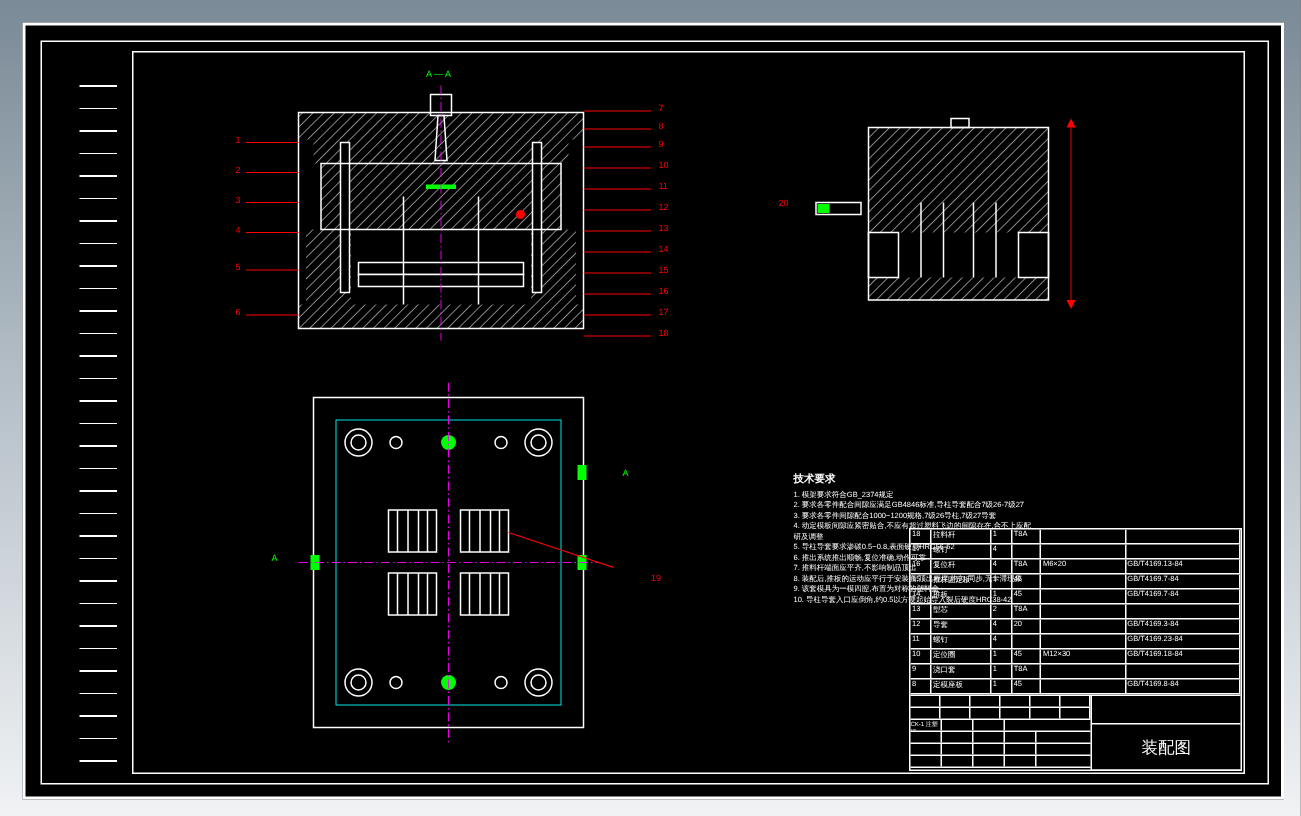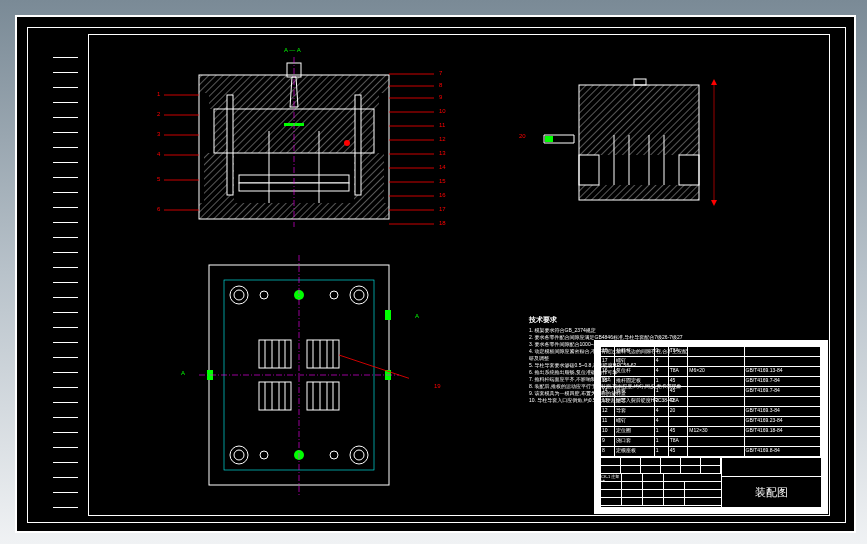--- a/index.html
+++ b/index.html
@@ -1,21 +1,21 @@
 <!DOCTYPE html>
 <html><head>
 <meta charset="utf-8">
 <style>
 body{margin:0;background:linear-gradient(180deg,#7a8a96 0%,#b8c2ca 50%,#f0f2f4 100%);width:867px;height:544px;font-family:sans-serif;font-size:7px;overflow:hidden}
 .frame{position:absolute;left:15px;top:15px;width:837px;height:514px;background:#000;border:2px solid #fff}
 .inner{position:absolute;left:10px;top:10px;width:817px;height:494px;border:1px solid #fff}
 .dwg{position:absolute;left:60px;top:6px;width:740px;height:480px;border:1px solid #fff}
 .ruler-v{position:absolute;left:25px;top:15px;width:25px;height:470px;background:repeating-linear-gradient(180deg,transparent 0,transparent 14px,#fff 14px,#fff 15px)}
 svg{position:absolute}
-.title-block{position:absolute;right:1px;bottom:1px;width:220px;height:160px;border:7px solid #ffffff}
+.title-block{position:absolute;right:1px;bottom:1px;width:220px;height:160px;border:1px solid #ffffff}
 .tb-top{height:110px;border-bottom:1px solid #fff;overflow:hidden}
 .tb-row{display:flex;height:9px;border-bottom:1px solid #fff;color:#fff;font-size:5px}
 .tb-row>div{border-right:1px solid #fff;padding:0 1px;overflow:hidden;white-space:nowrap}
 .c1{width:12px}.c2{width:40px}.c3{width:12px}.c4{width:18px}.c5{width:58px}.c6{width:80px}
 .tb-bot{height:50px;display:flex}
 .tb-bl{width:120px;border-right:1px solid #fff}
 .tb-br{flex:1;display:flex;flex-direction:column}
 .tb-main{flex:1;color:#fff;font-size:11px;display:flex;align-items:center;justify-content:center;border-bottom:1px solid #fff}
 .tb-sub{height:18px;border-bottom:1px solid #fff}
 .notes{position:absolute;left:440px;top:280px;width:160px;color:#fff;font-size:5px;line-height:1.4}

